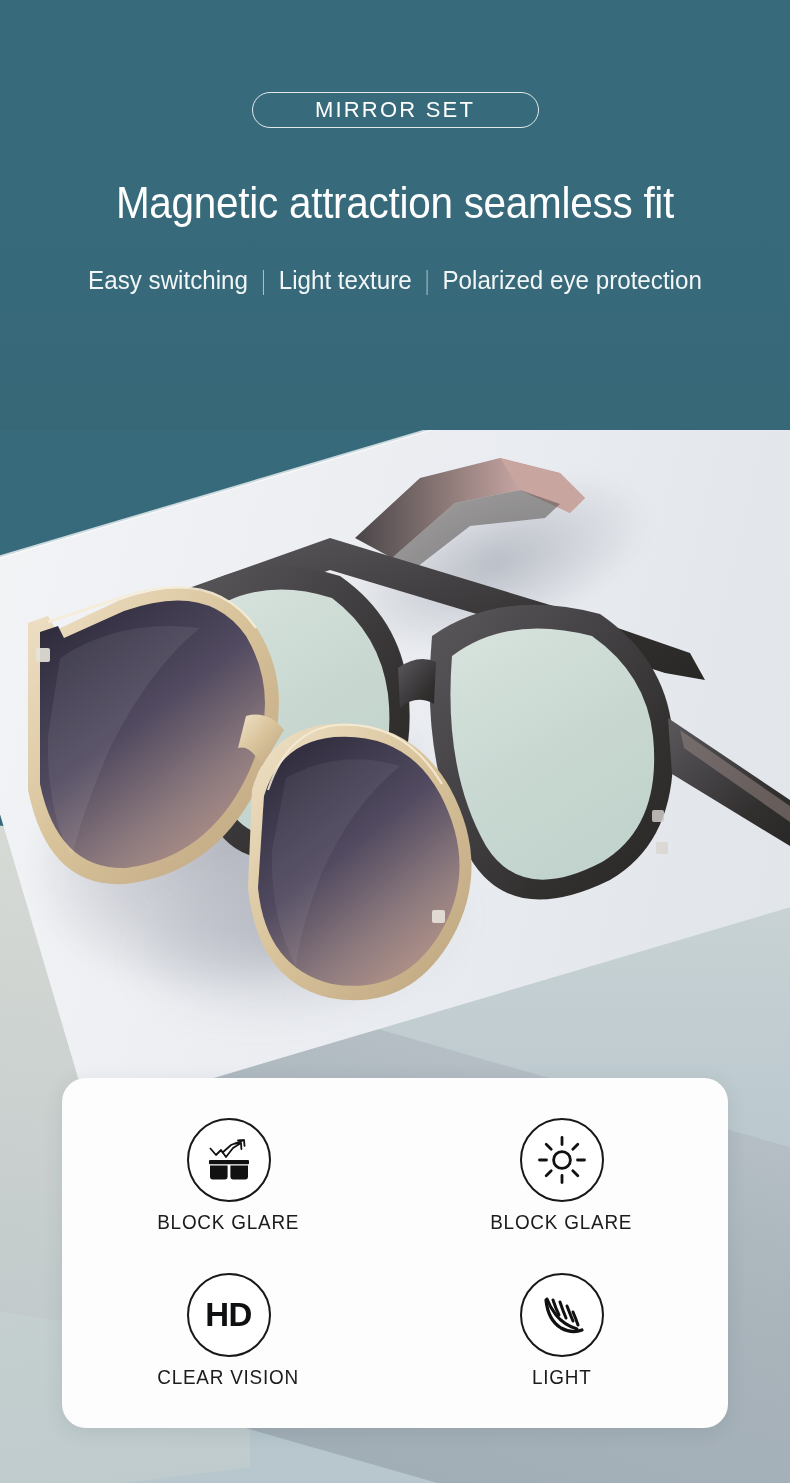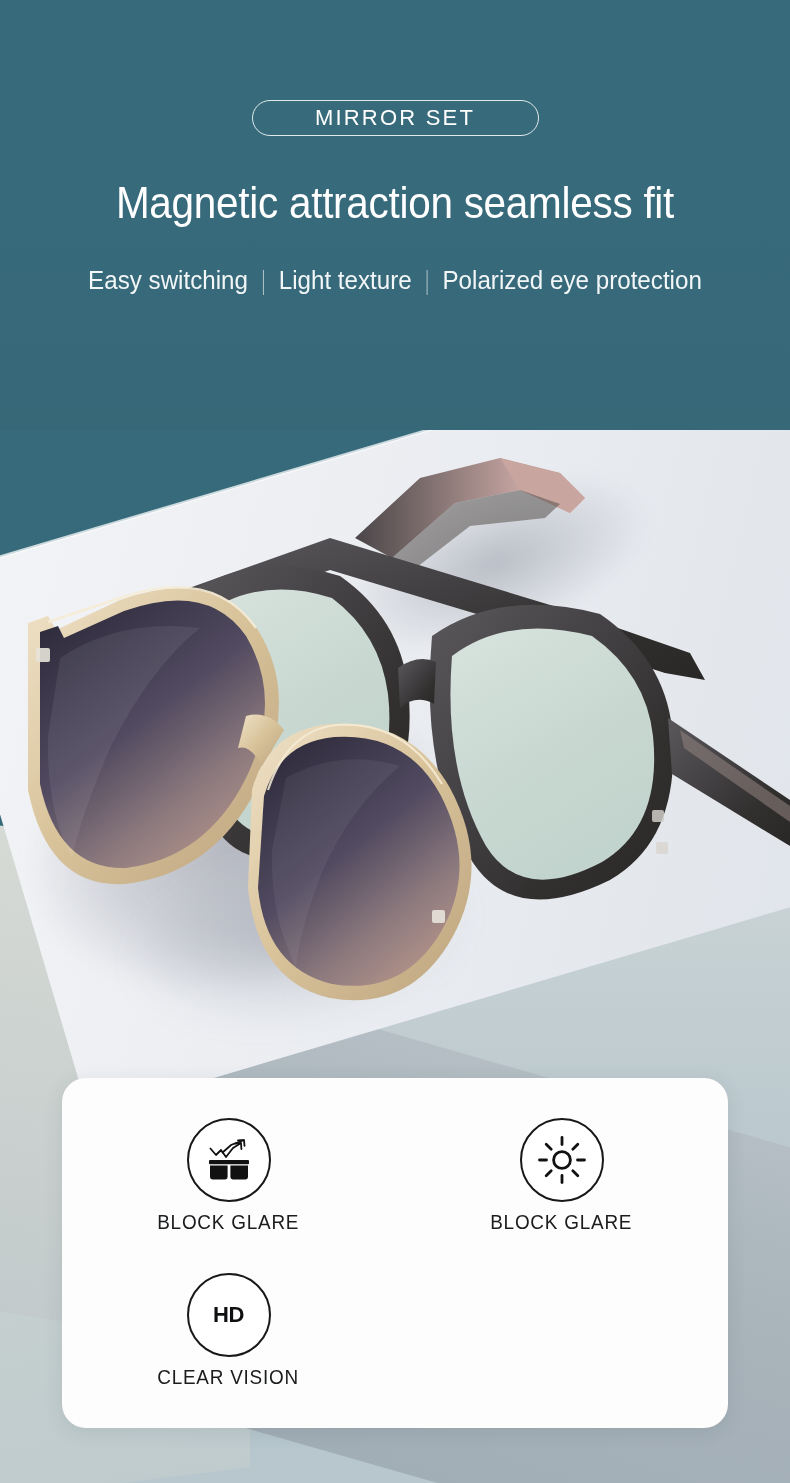--- a/index.html
+++ b/index.html
@@ -19,21 +19,21 @@
 
   
   .hero{
     position:absolute; left:0; top:0; width:790px; height:430px;
     background:linear-gradient(180deg,#376b7c 0%,#376a7b 45%,#366878 100%);
     z-index:4;
   }
 
   .badge-wrap{
     position:absolute; left:0; top:92px; width:790px;
-    display:flex; justify-content:center;margin-top:8px;
+    display:flex; justify-content:center;
   }
   .badge{
     width:287px; height:36px;
     border:1.6px solid rgba(255,255,255,.85);
     border-radius:20px;
     display:flex; align-items:center; justify-content:center;
     color:#ffffff;
     font-size:22px; letter-spacing:2.2px; font-weight:400;
     font-family:"Liberation Sans", sans-serif;
   }
@@ -173,21 +173,21 @@
     background:#fff;
   }
   .f-icon svg{ display:block; }
   .f-label{
     font-size:19.5px; color:#1b1c1e; letter-spacing:.8px;
     font-weight:400; white-space:nowrap;
     font-family:"Liberation Sans", sans-serif;
     transform:scaleX(.97);
   }
   .hd-text{
-    font-size:22px; font-weight:700; color:#0f1011;
+    font-size:33px; font-weight:700; color:#0f1011;
     letter-spacing:-0.5px; line-height:1;
     font-family:"Liberation Sans", sans-serif;
   }
 </style>
 </head>
 <body>
 
 <div class="page">
 
   <div class="photo">
@@ -339,17 +339,32 @@
 
 
       <div class="feature">
         <div class="f-icon">
           <span class="hd-text">HD</span>
         </div>
         <div class="f-label">CLEAR VISION</div>
       </div>
 
 
+      <div class="feature">
+        <div class="f-icon">
+          <svg width="56" height="56" viewBox="0 0 56 56">
+            <path d="M12,13 Q14,33 27,41 Q38,47 48,43" stroke="#111" stroke-width="3.2" fill="none" stroke-linecap="round"></path>
+            <path d="M43,42 Q30,38 22,28 Q16,20 13,12" stroke="#111" stroke-width="3" fill="none" stroke-linecap="round"></path>
+            <g stroke="#111" stroke-width="3" stroke-linecap="round" fill="none">
+              <path d="M19,13 Q22,22 25,28"></path>
+              <path d="M26,15 Q29,24 32,31"></path>
+              <path d="M33,19 Q36,27 39,34"></path>
+              <path d="M39,25 Q42,32 44,38"></path>
+            </g>
+          </svg>
+        </div>
+        <div class="f-label">LIGHT</div>
+      </div>
 
     </div>
   </div>
 
 </div>
 
 </body></html>

